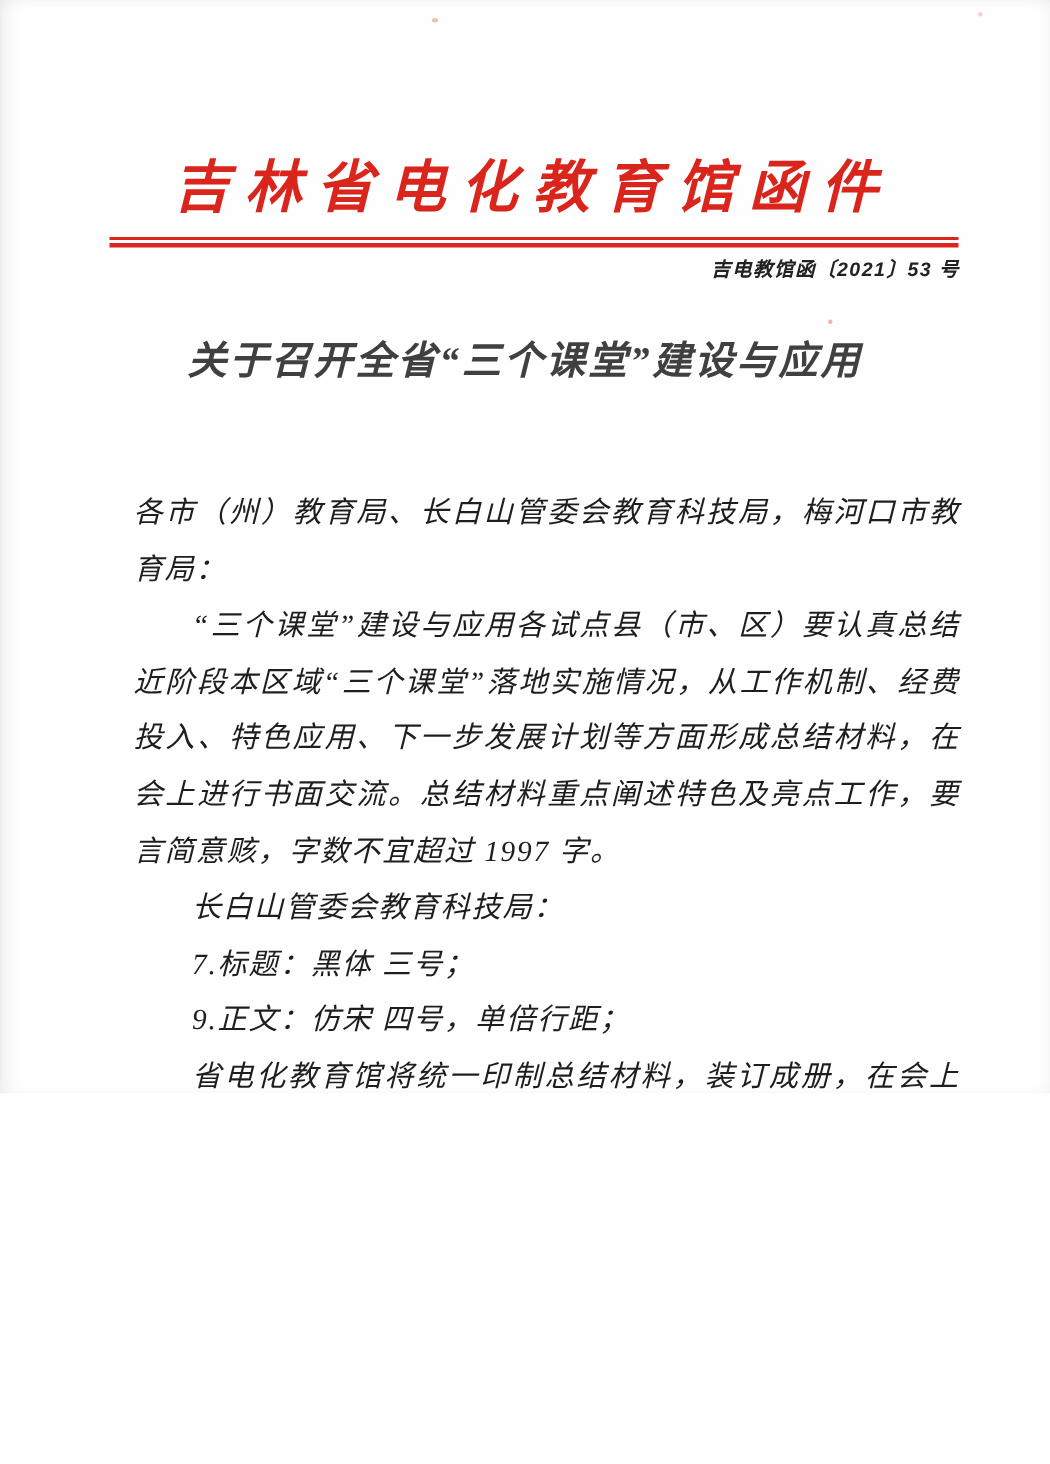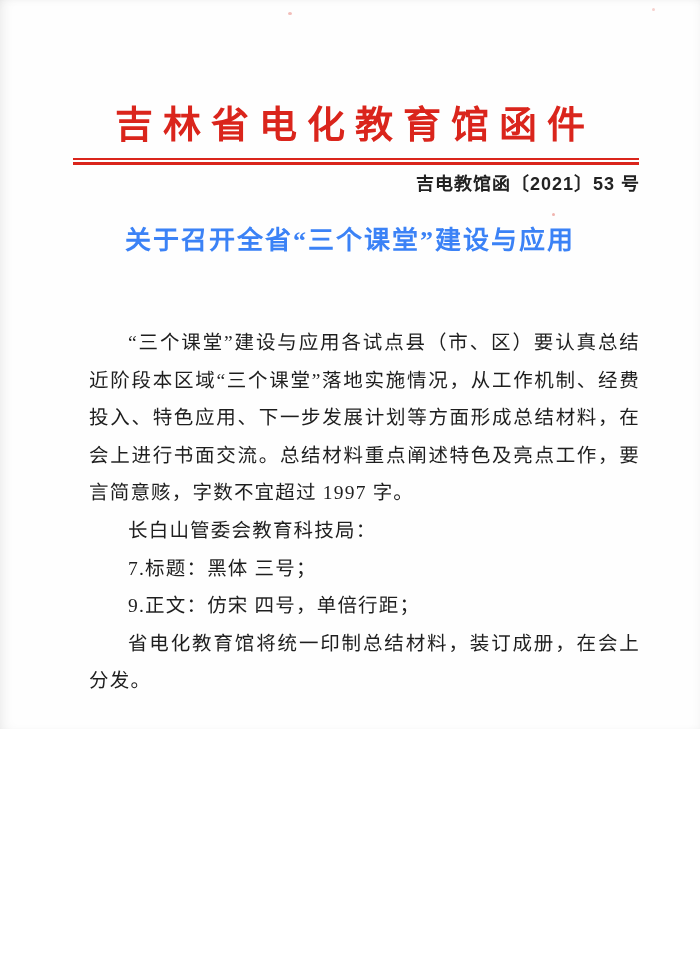--- a/index.html
+++ b/index.html
@@ -7,20 +7,21 @@
   .page {
     position: relative;
     width: 700px;
     height: 729px;
     background: #fefefe;
     overflow: hidden;
     font-family: "Liberation Serif", "DejaVu Serif", serif;
     box-shadow: inset 8px 0 16px -10px rgba(0,0,0,0.14),
                 inset -6px 0 14px -10px rgba(0,0,0,0.08),
                 inset 0 6px 14px -10px rgba(0,0,0,0.06);
+    font-style: italic;
   }
   .agency {
     position: absolute;
     top: 94px; left: 0; width: 100%;
     margin: 0;
     text-align: center;
     font-size: 38px;
     font-weight: bold;
     letter-spacing: 10px;
     text-indent: 10px;
@@ -43,33 +44,33 @@
     left: 72px;
     height: 2px;
     border-top: 3px solid var(--red);
     border-bottom: 2px solid var(--red);
   }
   .doc-number {
     position: absolute;
     top: 169px; right: 60px;
     font-family: "Liberation Sans", "DejaVu Sans", sans-serif;
     font-weight: 700;
-    font-size: 18px;
+    font-size: 13px;
     letter-spacing: 1px;
     color: #222222;
   }
   .doc-title {
     position: absolute;
     top: 221px; left: 0; width: 100%;
     text-align: center;
     font-size: 26px;
     font-weight: bold;
     line-height: 39px;
     letter-spacing: 2px;
-    color: #3b82f6;
+    color: #404040;
   }
   .body-text {
     position: absolute;
     top: 324px; left: 89px; width: 551px;
     font-size: 19.5px;
     line-height: 37.6px;
     letter-spacing: 1.2px;
     text-align: justify;
     color: var(--ink);
   }
@@ -100,20 +101,21 @@
 
   <div class="rule rule-top"></div>
 
   <div class="doc-number">吉电教馆函〔2021〕53 号</div>
 
   <div class="doc-title">
     <div>关于召开全省“三个课堂”建设与应用</div>
   </div>
 
   <div class="body-text">
+    <p class="no-indent">各市（州）教育局、长白山管委会教育科技局，梅河口市教育局：</p>
     <p>“三个课堂”建设与应用各试点县（市、区）要认真总结近阶段本区域“三个课堂”落地实施情况，从工作机制、经费投入、特色应用、下一步发展计划等方面形成总结材料，在会上进行书面交流。总结材料重点阐述特色及亮点工作，要言简意赅，字数不宜超过 1997 字。</p>
     <p>长白山管委会教育科技局：</p>
     <p>7.标题：黑体 三号；</p>
     <p>9.正文：仿宋 四号，单倍行距；</p>
     <p>省电化教育馆将统一印制总结材料，装订成册，在会上分发。</p>
   </div>
 
   <div class="rule rule-bottom"></div>
 
 </div>

